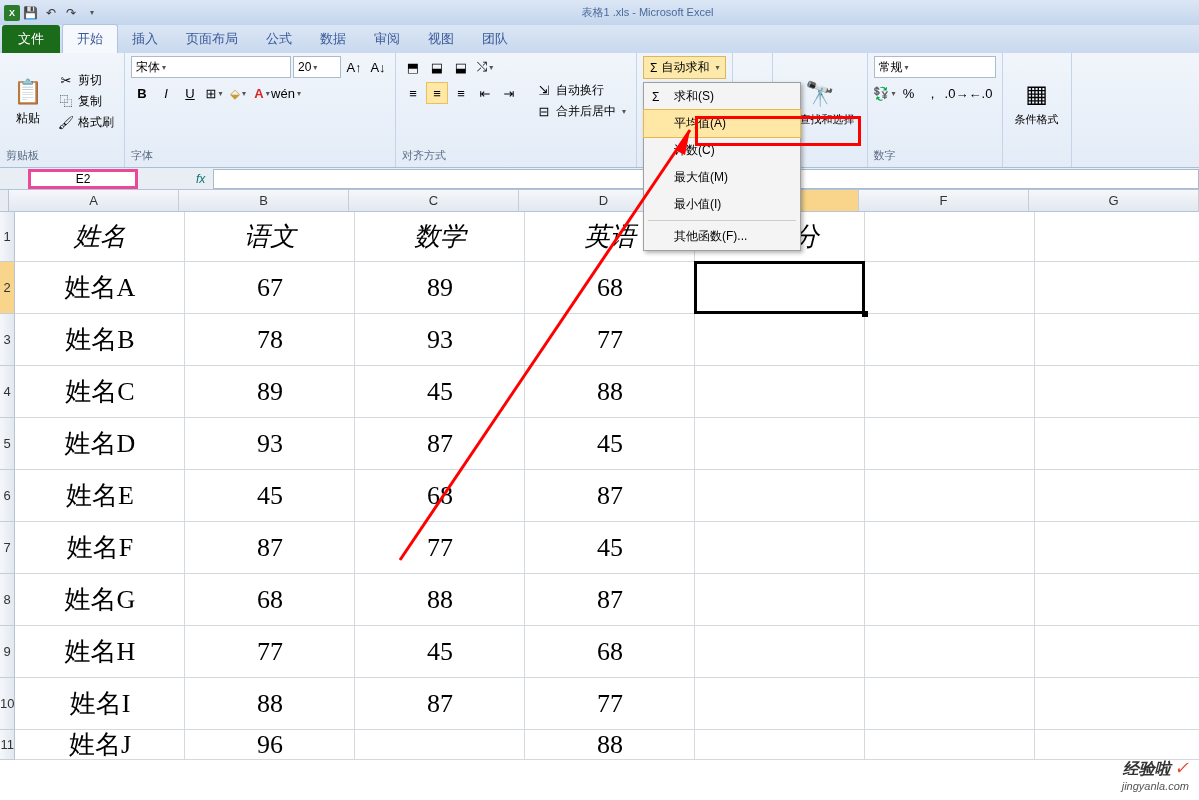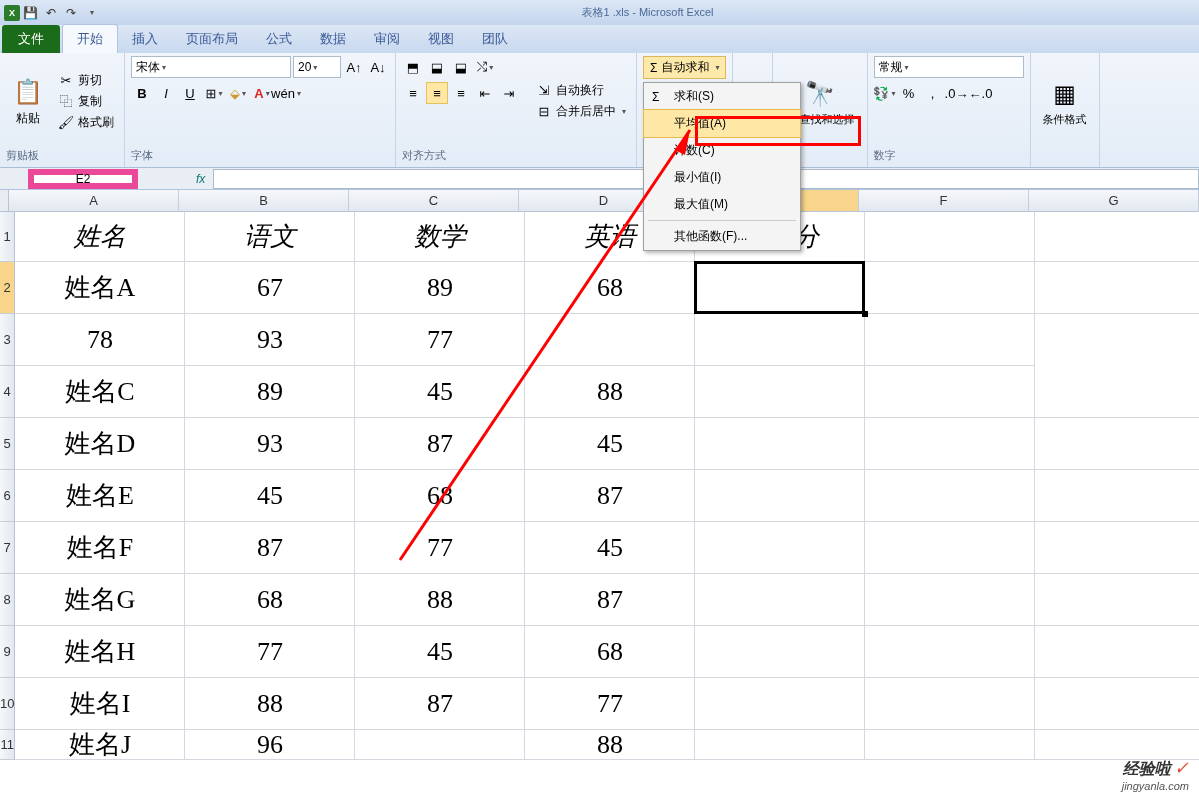--- a/index.html
+++ b/index.html
@@ -46,21 +46,21 @@
 .menu-item.with-icon { padding-left: 8px; }
 .menu-item.highlighted { background: #ffe8a6; border: 1px solid #e8b94a; margin: -1px; }
 .menu-icon { width: 16px; margin-right: 6px; font-size: 12px; }
 .menu-sep { height: 1px; background: #ccc; margin: 2px 4px; }
 
 .red-box { position: absolute; border: 3px solid #ff0000; pointer-events: none; z-index: 200; }
 .red-arrow { position: absolute; z-index: 150; pointer-events: none; }
 
 
 .formula-bar { height: 22px; background: #e9eef5; border-bottom: 1px solid #b0c4de; display: flex; align-items: center; }
-.namebox { width: 110px; height: 20px; background: white; border: 6px solid #ec4899; font-size: 12px; display: flex; align-items: center; justify-content: center; margin-left: 28px; }
+.namebox { width: 110px; height: 20px; background: white; border: 3px solid #ec4899; font-size: 12px; display: flex; align-items: center; justify-content: center; margin-left: 28px; }
 .fx-area { display: flex; align-items: center; margin-left: 50px; }
 .fx-label { font-style: italic; font-size: 12px; color: #0f766e; padding: 0 8px; }
 .formula-input { flex: 1; height: 20px; background: white; border: 1px solid #abc; }
 .corner { width: 28px; height: 22px; background: #e8ecf2; border-right: 1px solid #b8c4d4; border-bottom: 1px solid #b8c4d4; }
 .col-headers { display: flex; height: 22px; }
 .col-h { background: linear-gradient(#f5f7fa, #e2e8f0); border-right: 1px solid #c5cdd8; border-bottom: 1px solid #b8c4d4; display: flex; align-items: center; justify-content: center; font-size: 13px; color: #333; }
 .col-h.active { background: #f8d58a; }
 
 .rows-area { display: flex; }
 .row-headers { width: 28px; }
@@ -206,24 +206,24 @@
             <span class="menu-icon">Σ</span>
             <span>求和(S)</span>
           </div>
         <div class="menu-item highlighted">
             <span>平均值(A)</span>
           </div>
         <div class="menu-item">
             <span>计数(C)</span>
           </div>
         <div class="menu-item">
+            <span>最大值(M)</span>
+          </div>
+        <div class="menu-item">
             <span>最小值(I)</span>
-          </div>
-        <div class="menu-item">
-            <span>最大值(M)</span>
           </div>
         <div class="menu-sep"></div>
         <div class="menu-item">
             <span>其他函数(F)...</span>
           </div>
       </div>
     </div>
     <div class="ribbon-group-label">&nbsp;</div>
   </div>
 
@@ -241,21 +241,21 @@
       <div class="big-btn">
         <div class="big-icon">🔭</div>
         <span style="font-size:11px;">选 查找和选择</span>
       </div>
     </div>
     <div class="ribbon-group-label">&nbsp;</div>
   </div>
 
   <div class="ribbon-group">
     <div class="ribbon-group-body" style="flex-direction:column; gap:4px;">
-      <div class="font-select dropdown-arrow" style="width:150px;">常规</div>
+      <div class="font-select dropdown-arrow" style="width:122px;">常规</div>
       <div class="btn-row">
         <div class="mini-btn dropdown-arrow">💱</div>
         <div class="mini-btn">%</div>
         <div class="mini-btn">,</div>
         <div class="mini-btn">.0→</div>
         <div class="mini-btn">←.0</div>
       </div>
     </div>
     <div class="ribbon-group-label">数字</div>
   </div>
@@ -328,20 +328,21 @@
       <div class="row">
           <div class="cell data-cell colA rN">姓名A</div>
           <div class="cell data-cell colB rN">67</div>
           <div class="cell data-cell colC rN">89</div>
           <div class="cell data-cell colD rN">68</div>
           <div class="cell colE rN"></div>
           <div class="cell colF rN"></div>
           <div class="cell colG rN"></div>
         </div>
       <div class="row">
+          <div class="cell data-cell colA rN">姓名B</div>
           <div class="cell data-cell colB rN">78</div>
           <div class="cell data-cell colC rN">93</div>
           <div class="cell data-cell colD rN">77</div>
           <div class="cell colE rN"></div>
           <div class="cell colF rN"></div>
           <div class="cell colG rN"></div>
         </div>
       <div class="row">
           <div class="cell data-cell colA rN">姓名C</div>
           <div class="cell data-cell colB rN">89</div>

